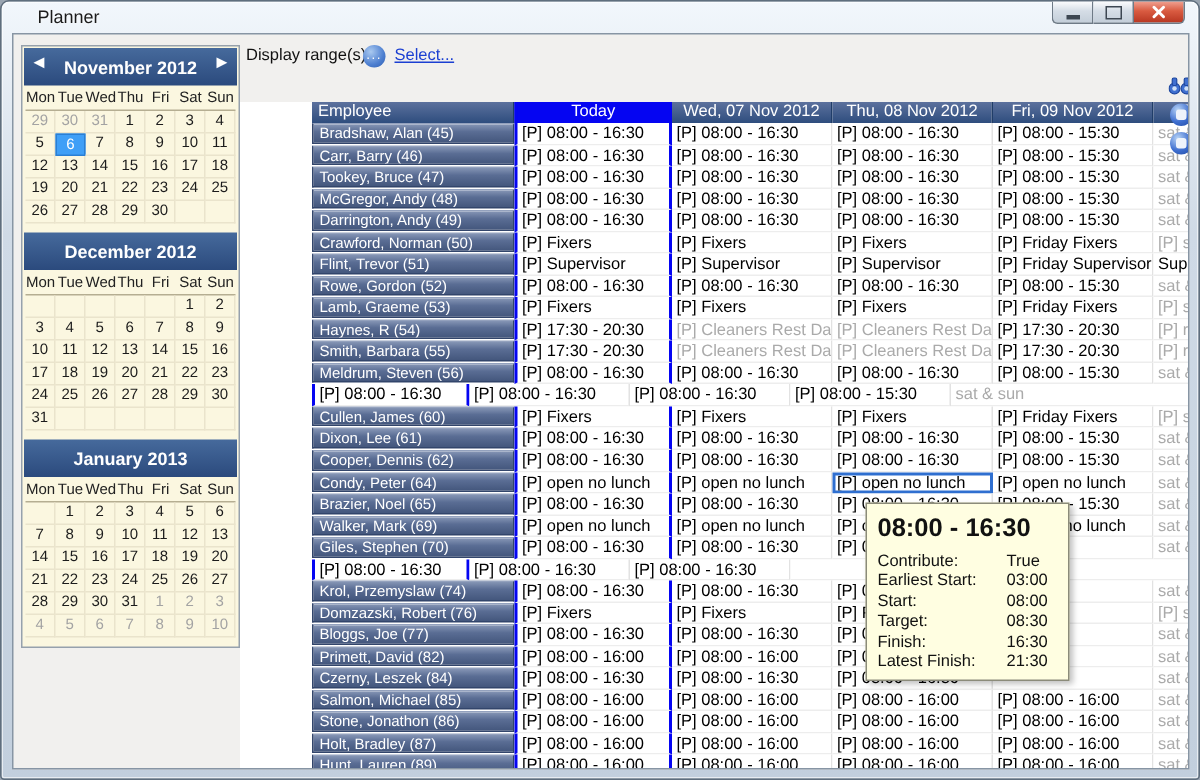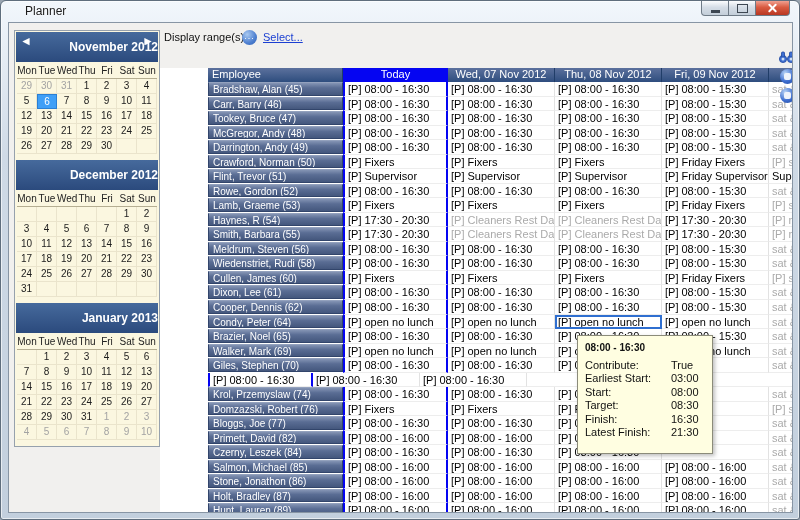--- a/index.html
+++ b/index.html
@@ -18,21 +18,21 @@
   .g-min{width:9px;height:3px;background:#3d4752;margin-top:6px;}
   .g-max{width:9px;height:7px;border:1px solid #3d4752;background:transparent;}
   .g-close{position:relative;width:11px;height:11px;}
   .g-close::before,.g-close::after{content:"";position:absolute;left:0;top:4.5px;width:11px;height:2px;background:#fff;border-radius:1px;}
   .g-close::before{transform:rotate(45deg);} .g-close::after{transform:rotate(-45deg);}
 
   .client{position:absolute;left:7px;top:21px;right:6px;bottom:6px;background:#f1f0ee;border:1px solid #8795a4;overflow:hidden;}
 
   
   .cal-panel{position:absolute;left:5px;top:7px;width:146px;background:#fbf7e0;border:1px solid #96a1ad;padding:1px 1px 6px 1px;box-sizing:border-box;}
-  .cal-header{position:relative;height:30px;margin-top:6px;background:linear-gradient(#466a9c,#2b4a7d);color:#fff;font-weight:bold;font-size:12px;display:flex;align-items:center;justify-content:flex-end;}
+  .cal-header{position:relative;height:25px;margin-top:6px;background:linear-gradient(#466a9c,#2b4a7d);color:#fff;font-weight:bold;font-size:12px;display:flex;align-items:center;justify-content:center;}
   .cal-header.first{margin-top:0;}
   .cal-arrow{position:absolute;top:2px;width:14px;height:14px;color:#fff;font-size:12px;line-height:14px;text-align:center;cursor:pointer;}
   .cal-arrow.left{left:3px;} .cal-arrow.right{right:3px;}
   .cal-arrow.left::before{content:"◄";} .cal-arrow.right::before{content:"►";}
   .cal-daynames{display:flex;height:15px;border-bottom:1px solid #b5ae92;margin:1px 1px 0 1px;}
   .cal-dayname{width:20px;text-align:center;font-size:10px;line-height:15px;color:#222;}
   .cal-week{display:flex;margin:0 1px;}
   .cal-day{box-sizing:border-box;width:20px;height:15px;text-align:center;font-size:10px;line-height:14px;color:#1c1c1c;border-right:1px solid #eae4cc;border-bottom:1px solid #eae4cc;}
   .cal-day.muted{color:#a3a3a3;}
   .cal-day.selected{background:#3f9ff7;border:1px solid #2a7fd4;color:#fff;}
@@ -81,21 +81,21 @@
   .hthumb{position:absolute;top:0;left:1px;width:97%;height:100%;background:linear-gradient(#e9e9e9,#cfcfcf);border:1px solid #a6a6a6;border-radius:2px;box-sizing:border-box;cursor:grab;}
 
   
   .side-icons{position:absolute;left:770px;top:27px;display:flex;flex-direction:column;gap:4px;align-items:center;}
   .tool-btn{width:16px;height:15px;display:flex;align-items:center;justify-content:center;cursor:pointer;}
   .orb{width:15px;height:15px;border-radius:50%;background:radial-gradient(circle at 35% 28%,#b8d4f6,#3f6fd0 55%,#1f48a0);position:relative;}
   .orb::after{content:"";position:absolute;left:4px;top:4px;width:7px;height:7px;background:#eef3fb;border-radius:2px;}
 
   
   .tooltip{position:absolute;left:568px;top:312px;width:136px;height:119px;background:#fffee1;border:1px solid #8b8b7a;box-shadow:2px 2px 4px rgba(0,0,0,.25);box-sizing:border-box;padding:6px 7px;z-index:50;}
-  .tt-title{font-size:10px;font-weight:bold;color:#111;margin-bottom:6px;}
+  .tt-title{font-size:17px;font-weight:bold;color:#111;margin-bottom:6px;}
   .tt-row{display:flex;font-size:11px;line-height:13.4px;color:#111;}
   .tt-label{width:86px;}
   .tt-value{flex:1;}
 </style>
 </head>
 <body>
 
 <div class="stage">
   <div class="win">
     <div class="titlebar">
@@ -413,21 +413,20 @@
             </div>
             <div class="grid-row">
               <div class="emp">Meldrum, Steven (56)</div>
               <div class="cell c0">[P] 08:00 - 16:30</div>
               <div class="cell c1">[P] 08:00 - 16:30</div>
               <div class="cell c2">[P] 08:00 - 16:30</div>
               <div class="cell c3">[P] 08:00 - 15:30</div>
               <div class="cell c4 muted">sat &amp; sun</div>
             </div>
             <div class="grid-row">
-              <div class="emp">Wiedenstriet, Rudi (58)</div>
               <div class="cell c0">[P] 08:00 - 16:30</div>
               <div class="cell c1">[P] 08:00 - 16:30</div>
               <div class="cell c2">[P] 08:00 - 16:30</div>
               <div class="cell c3">[P] 08:00 - 15:30</div>
               <div class="cell c4 muted">sat &amp; sun</div>
             </div>
             <div class="grid-row">
               <div class="emp">Cullen, James (60)</div>
               <div class="cell c0">[P] Fixers</div>
               <div class="cell c1">[P] Fixers</div>

